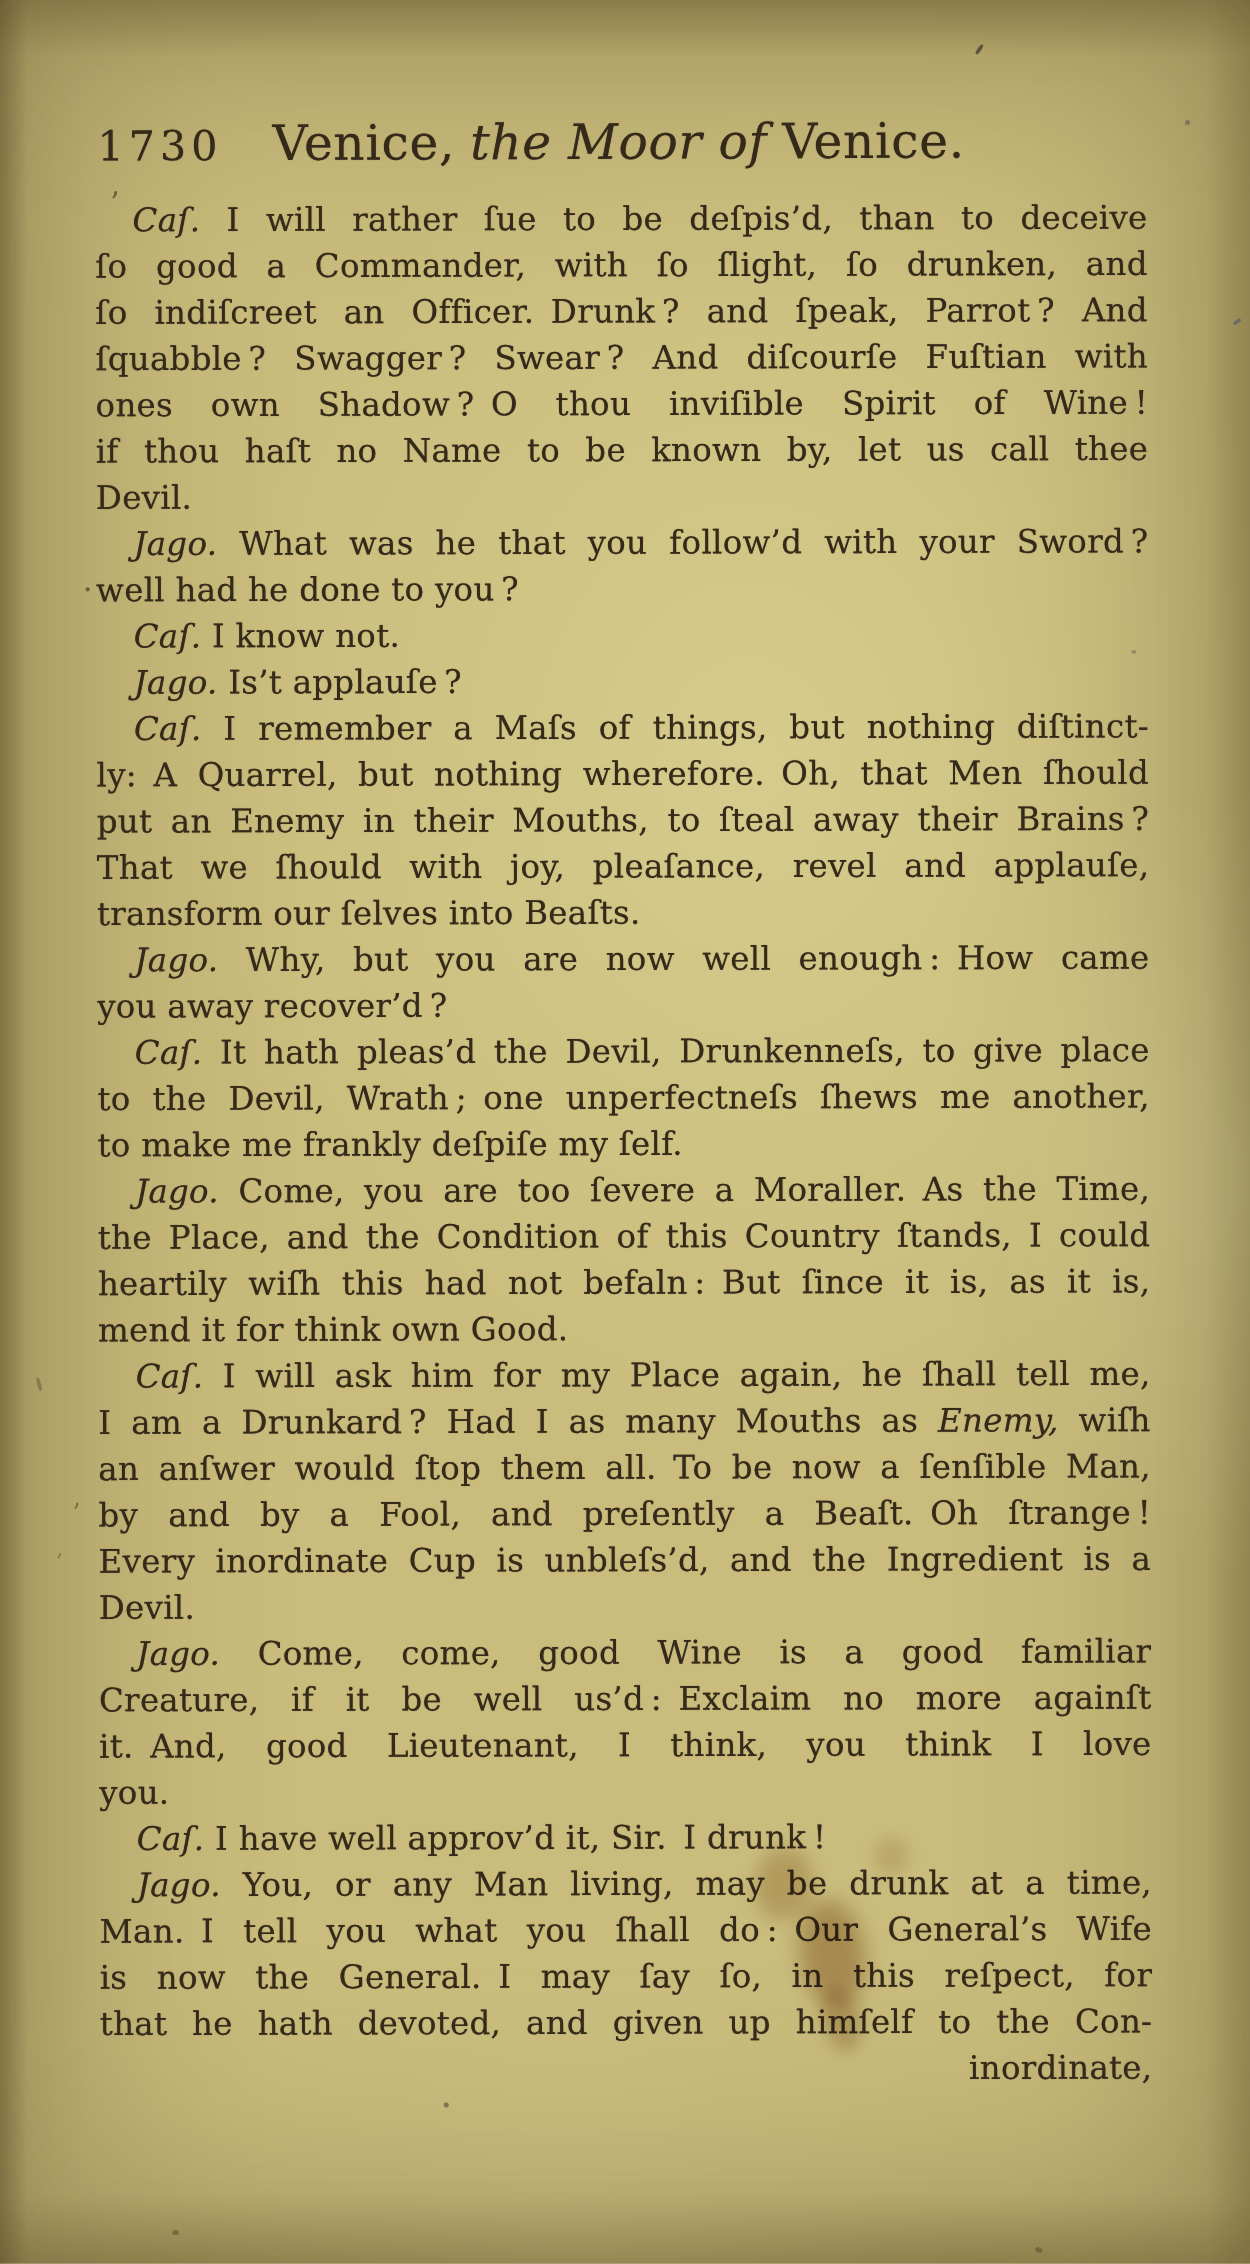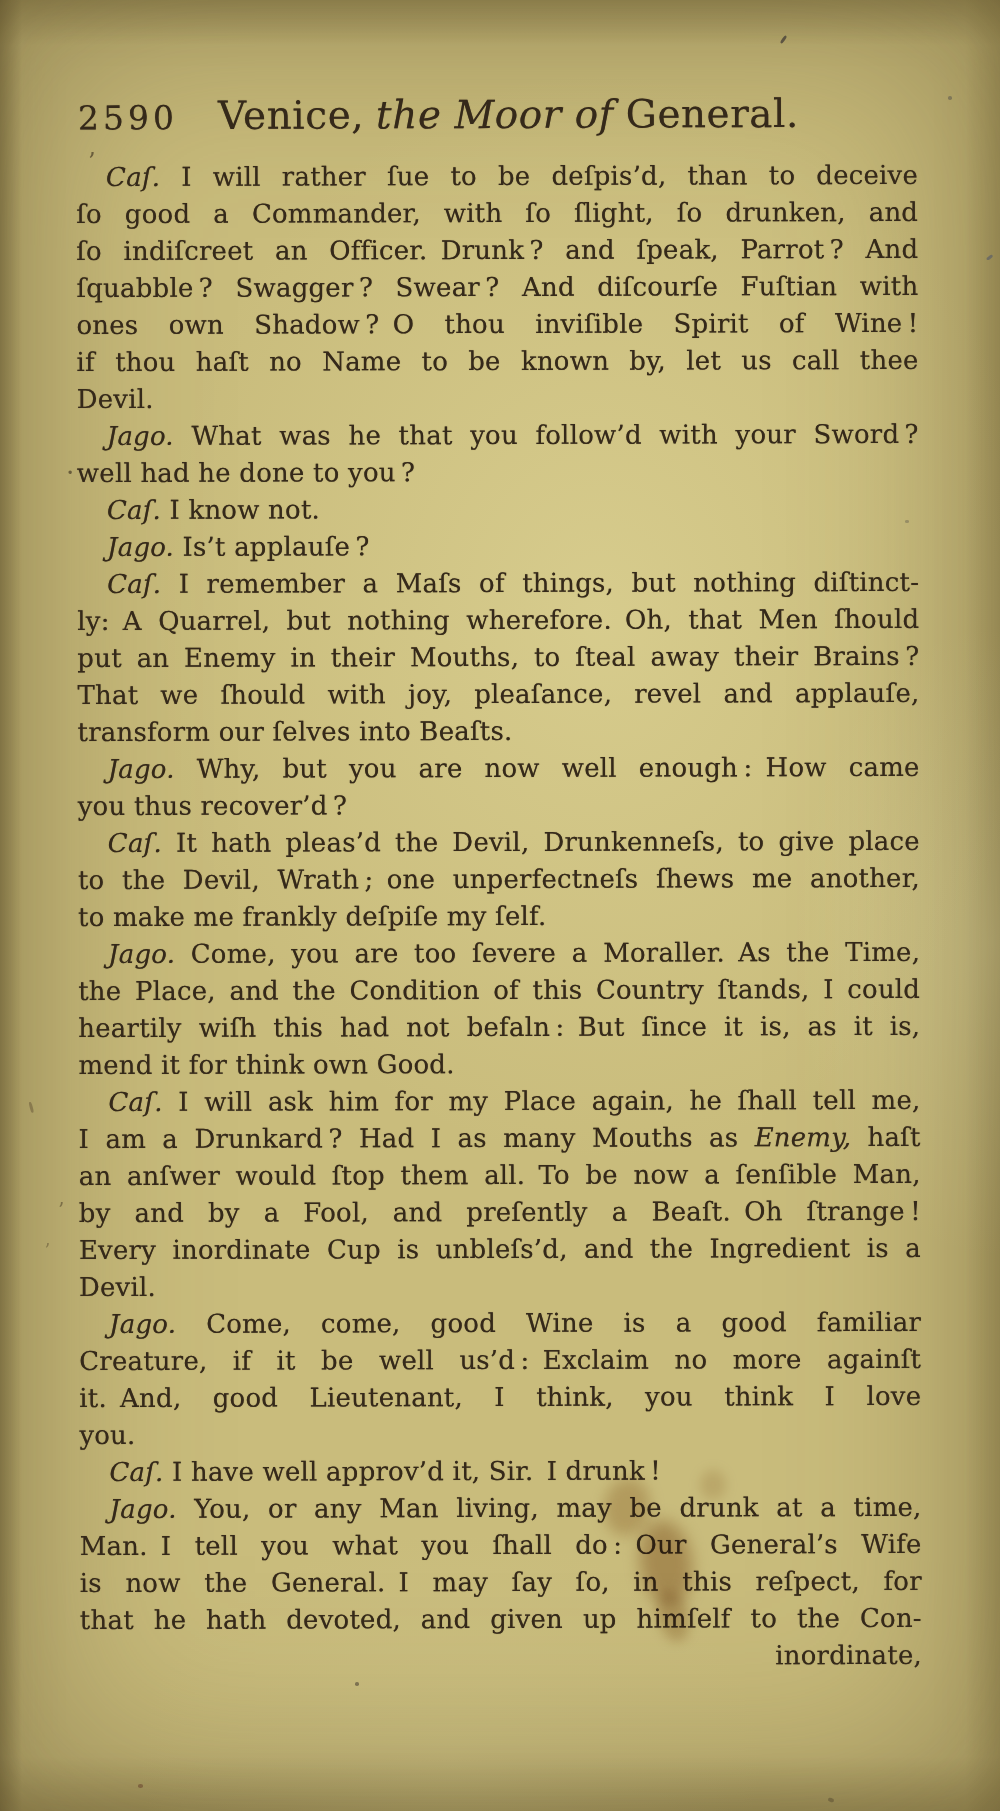--- a/index.html
+++ b/index.html
@@ -52,52 +52,52 @@
   .stain { position: absolute; border-radius: 50%; mix-blend-mode: multiply; }
   .speck { position: absolute; border-radius: 45%; }
   .mark  { position: absolute; color: var(--ink, #35291a); line-height: 1; }
 </style>
 </head>
 <body>
 
 <div class="paper"></div>
 
 <div class="header">
-  <span class="pagenum">2590</span>
-  <span class="title"><span>Venice,</span><em>the Moor of</em><span>General.</span></span>
+  <span class="pagenum">1730</span>
+  <span class="title"><span>Venice,</span><em>the Moor of</em><span>Venice.</span></span>
 </div>
 
 <div class="text">
     <div class="line indent"><em>Caſ.</em><span> I will rather ſue to be deſpis’d, than to deceive</span></div>
     <div class="line"><span>ſo good a Commander, with ſo ſlight, ſo drunken, and</span></div>
     <div class="line"><span>ſo indiſcreet an Officer. Drunk ? and ſpeak, Parrot ? And</span></div>
     <div class="line"><span>ſquabble ? Swagger ? Swear ? And diſcourſe Fuſtian with</span></div>
     <div class="line"><span>ones own Shadow ? O thou inviſible Spirit of Wine !</span></div>
     <div class="line"><span>if thou haſt no Name to be known by, let us call thee</span></div>
     <div class="line nojust"><span>Devil.</span></div>
     <div class="line indent"><em>Jago.</em><span> What was he that you follow’d with your Sword ?</span></div>
     <div class="line nojust"><span>well had he done to you ?</span></div>
     <div class="line indent nojust"><em>Caſ.</em><span> I know not.</span></div>
     <div class="line indent nojust"><em>Jago.</em><span> Is’t applauſe ?</span></div>
     <div class="line indent"><em>Caſ.</em><span> I remember a Maſs of things, but nothing diſtinct-</span></div>
     <div class="line"><span>ly: A Quarrel, but nothing wherefore. Oh, that Men ſhould</span></div>
     <div class="line"><span>put an Enemy in their Mouths, to ſteal away their Brains ?</span></div>
     <div class="line"><span>That we ſhould with joy, pleaſance, revel and applauſe,</span></div>
     <div class="line nojust"><span>transform our ſelves into Beaſts.</span></div>
     <div class="line indent"><em>Jago.</em><span> Why, but you are now well enough : How came</span></div>
-    <div class="line nojust"><span>you thus recover’d ?</span></div>
+    <div class="line nojust"><span>you away recover’d ?</span></div>
     <div class="line indent"><em>Caſ.</em><span> It hath pleas’d the Devil, Drunkenneſs, to give place</span></div>
     <div class="line"><span>to the Devil, Wrath ; one unperfectneſs ſhews me another,</span></div>
     <div class="line nojust"><span>to make me frankly deſpiſe my ſelf.</span></div>
     <div class="line indent"><em>Jago.</em><span> Come, you are too ſevere a Moraller. As the Time,</span></div>
     <div class="line"><span>the Place, and the Condition of this Country ſtands, I could</span></div>
     <div class="line"><span>heartily wiſh this had not befaln : But ſince it is, as it is,</span></div>
     <div class="line nojust"><span>mend it for think own Good.</span></div>
     <div class="line indent"><em>Caſ.</em><span> I will ask him for my Place again, he ſhall tell me,</span></div>
-    <div class="line"><span>I am a Drunkard ? Had I as many Mouths as </span><em>Enemy,</em><span> haſt</span></div>
+    <div class="line"><span>I am a Drunkard ? Had I as many Mouths as </span><em>Enemy,</em><span> wiſh</span></div>
     <div class="line"><span>an anſwer would ſtop them all. To be now a ſenſible Man,</span></div>
     <div class="line"><span>by and by a Fool, and preſently a Beaſt. Oh ſtrange !</span></div>
     <div class="line"><span>Every inordinate Cup is unbleſs’d, and the Ingredient is a</span></div>
     <div class="line nojust"><span>Devil.</span></div>
     <div class="line indent"><em>Jago.</em><span> Come, come, good Wine is a good familiar</span></div>
     <div class="line"><span>Creature, if it be well us’d : Exclaim no more againſt</span></div>
     <div class="line"><span>it. And, good Lieutenant, I think, you think I love</span></div>
     <div class="line nojust"><span>you.</span></div>
     <div class="line indent nojust"><em>Caſ.</em><span> I have well approv’d it, Sir. I drunk !</span></div>
     <div class="line indent"><em>Jago.</em><span> You, or any Man living, may be drunk at a time,</span></div>

